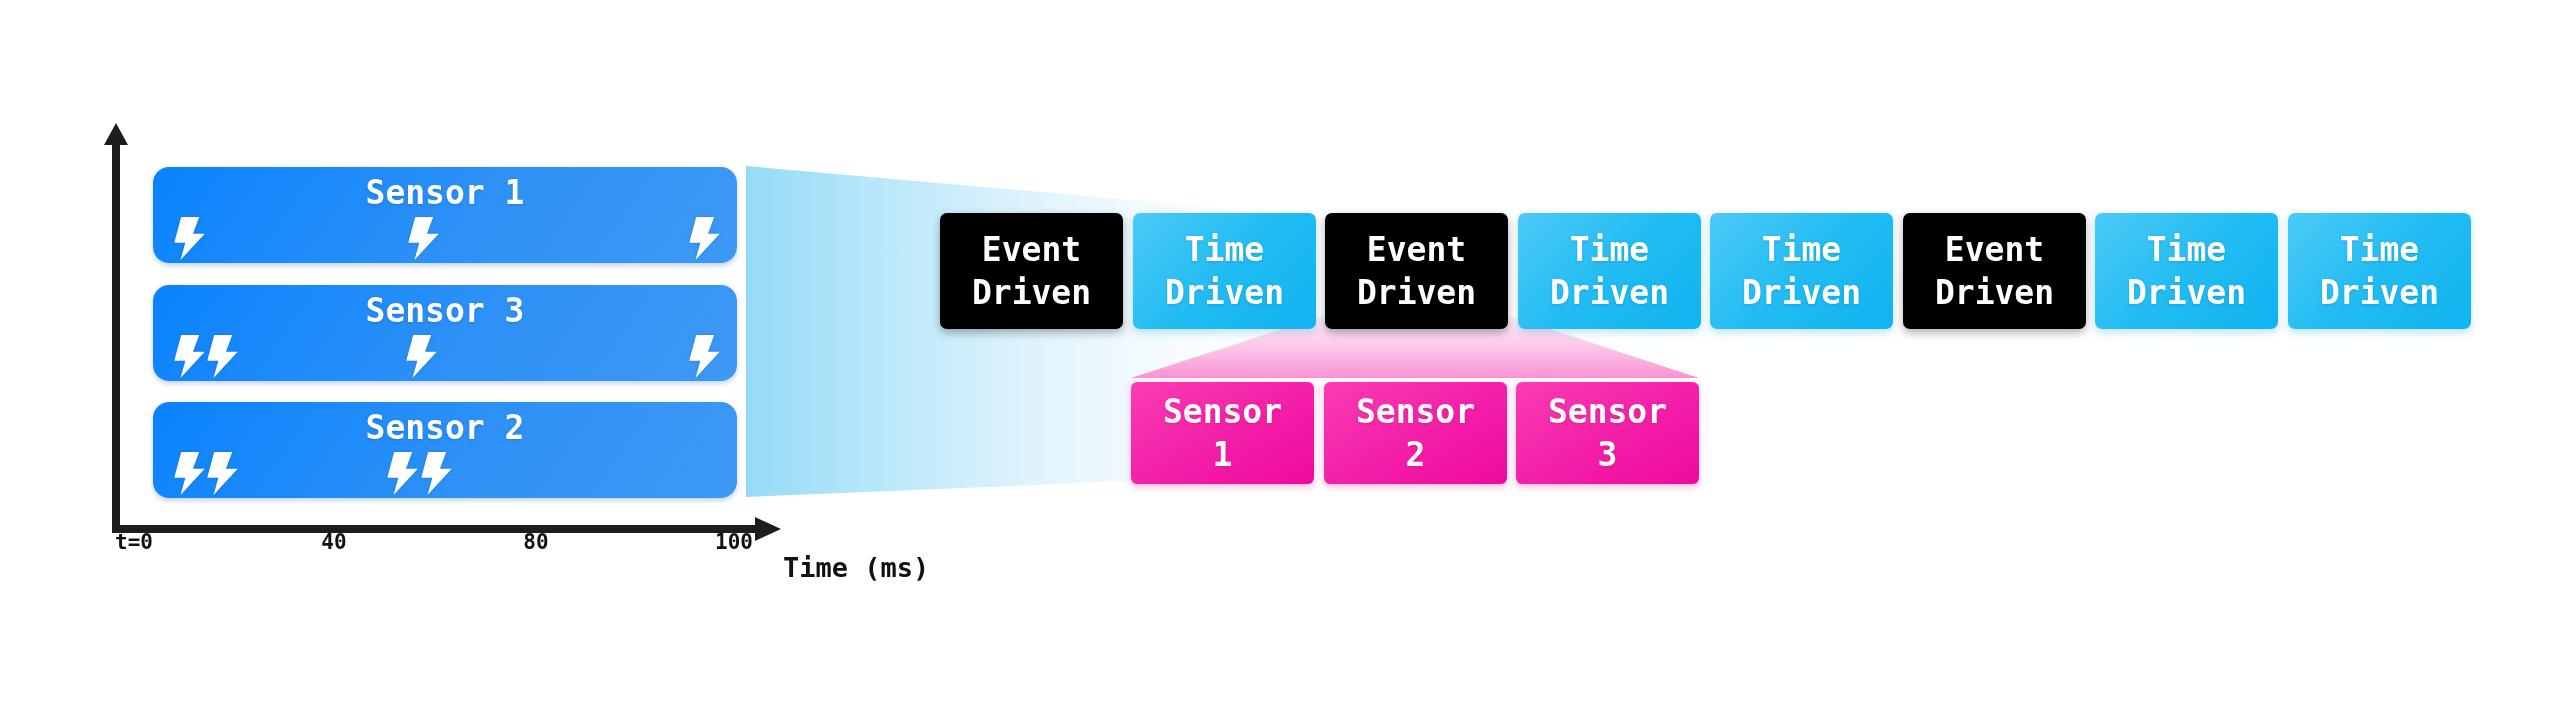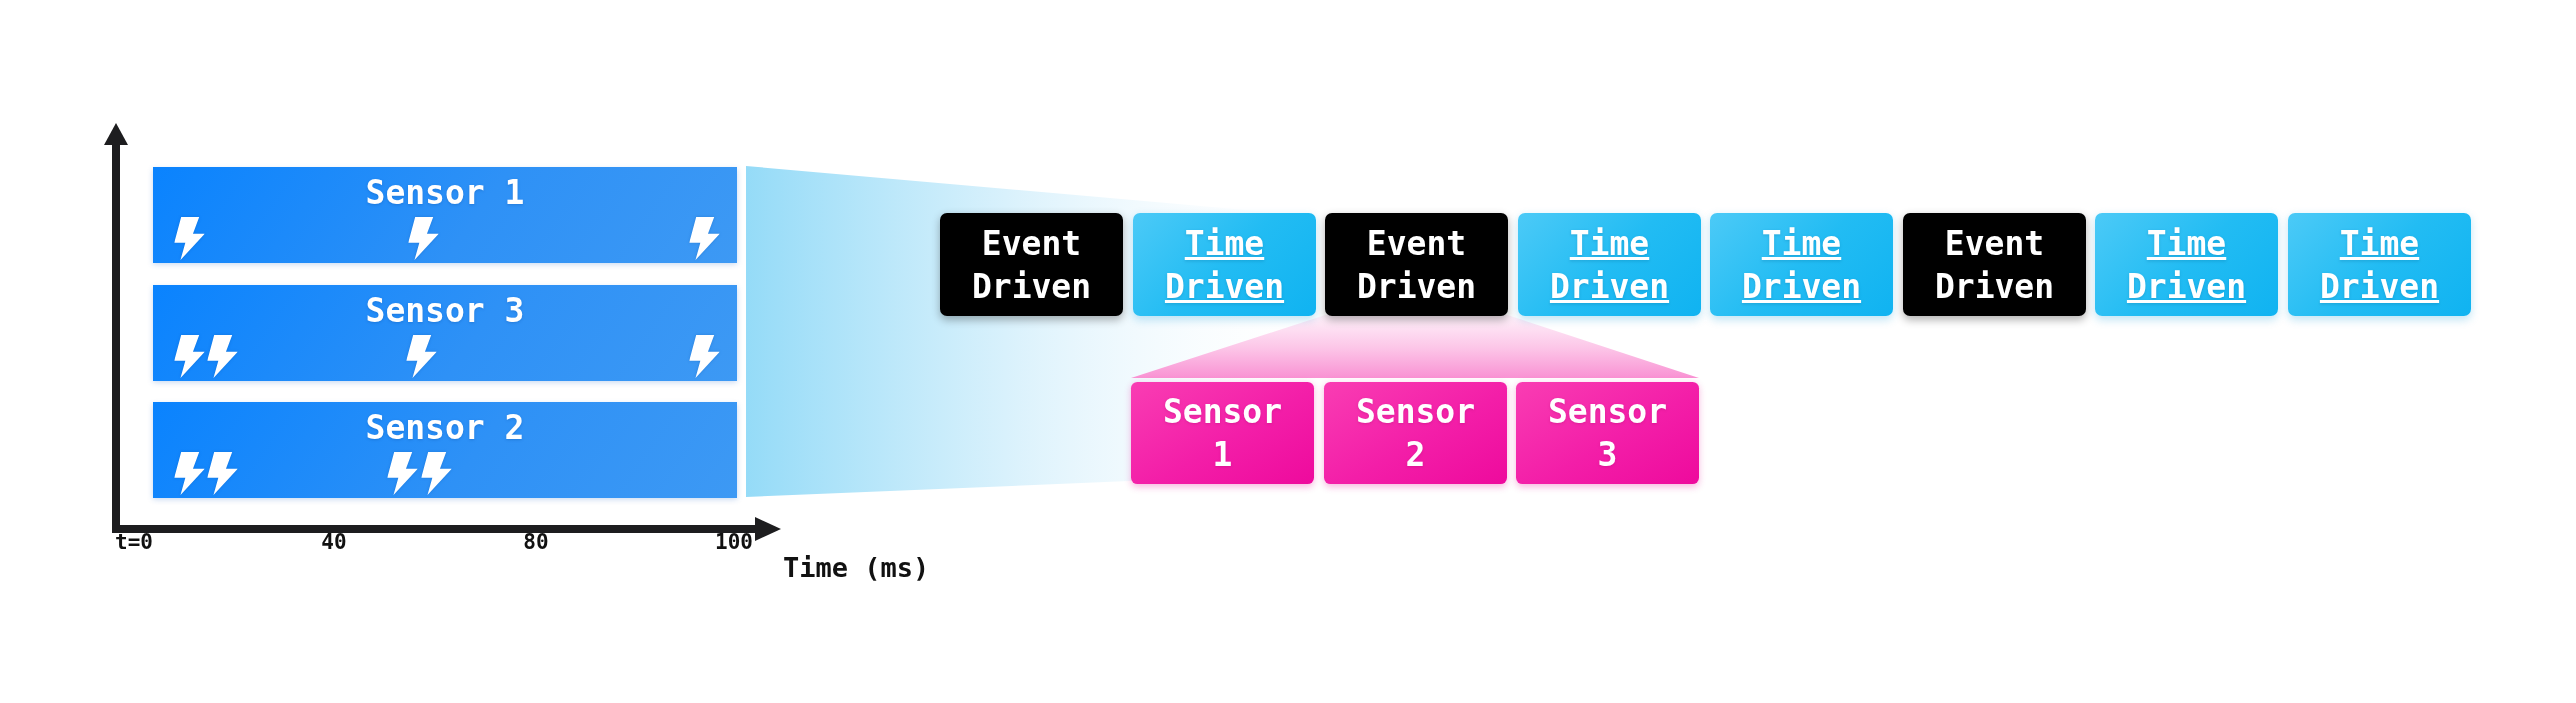--- a/index.html
+++ b/index.html
@@ -10,37 +10,37 @@
   
   .y-axis-line{position:absolute;left:112px;top:140px;width:7.7px;height:393px;background:#1d1d1f;}
   .y-axis-arrow{position:absolute;left:104px;top:123px;width:0;height:0;
     border-left:12px solid transparent;border-right:12px solid transparent;border-bottom:22px solid #1d1d1f;}
   .x-axis-line{position:absolute;left:112px;top:525px;width:644px;height:7.7px;background:#1d1d1f;}
   .x-axis-arrow{position:absolute;left:755px;top:517px;width:0;height:0;
     border-top:12px solid transparent;border-bottom:12px solid transparent;border-left:26.5px solid #1d1d1f;}
   .tick{position:absolute;top:530px;transform:translateX(-50%);font-size:21px;color:#111;white-space:nowrap;}
   .axis-title{position:absolute;top:552px;left:783px;font-size:27px;color:#111;white-space:nowrap;text-align:center;}
   
-  .sensor-bar{position:absolute;left:153px;width:584px;height:96px;border-radius:0;
+  .sensor-bar{position:absolute;left:153px;width:584px;height:96px;border-radius:16px;
     background:linear-gradient(125deg,#0A83FE 0%,#2E91F6 55%,#3D99F4 100%);
     box-shadow:0 2.1px 5.6px rgba(30,100,200,.25);}
   .bar-label{position:absolute;top:5.6px;left:0;right:0;text-align:center;font-size:33px;color:#fff;
     text-shadow:0 1.4px 2.8px rgba(0,60,140,.25);}
   .bolt{position:absolute;bottom:3.5px;width:31px;height:43px;fill:#ffffff;
     filter:drop-shadow(0 0.7px 1.4px rgba(0,60,140,.25));}
   
   .beam{position:absolute;left:746px;top:166px;width:753px;height:331px;}
   
-  .seq-block{position:absolute;top:213px;width:183px;height:103px;border-radius:7px;
+  .seq-block{position:absolute;top:213px;width:183px;height:116px;border-radius:7px;
     display:flex;flex-direction:column;align-items:center;justify-content:center;
     font-size:33px;line-height:43px;color:#fff;text-align:center;}
   .seq-block.event{background:#000000;box-shadow:0 3.5px 8.4px rgba(0,0,0,.30);}
   .seq-block.time{background:linear-gradient(135deg,#4CCAF7 0%,#22BCF3 50%,#10B3F1 100%);
     box-shadow:0 3.5px 8.4px rgba(10,150,215,.25);
-    text-shadow:0 1.4px 2.8px rgba(0,90,140,.25);text-decoration:underline;}
+    text-shadow:0 1.4px 2.8px rgba(0,90,140,.25);}
   
   .funnel{position:absolute;left:1131px;top:315px;width:568px;height:63px;
     clip-path:polygon(34.2% 0,66.3% 0,100% 100%,0 100%);
     background:linear-gradient(180deg,#FEF2FA 0%,#FCC6E8 52%,#F992D3 100%);}
   .pink-block{position:absolute;top:382px;width:183px;height:102px;border-radius:6.3px;
     display:flex;flex-direction:column;align-items:center;justify-content:center;
     font-size:33px;line-height:43px;color:#fff;
     background:linear-gradient(150deg,#F93DB3 0%,#F31EA8 55%,#EE0A9D 100%);
     box-shadow:0 2.8px 7px rgba(230,20,150,.30);
     text-shadow:0 1.4px 2.8px rgba(150,0,90,.25);}

